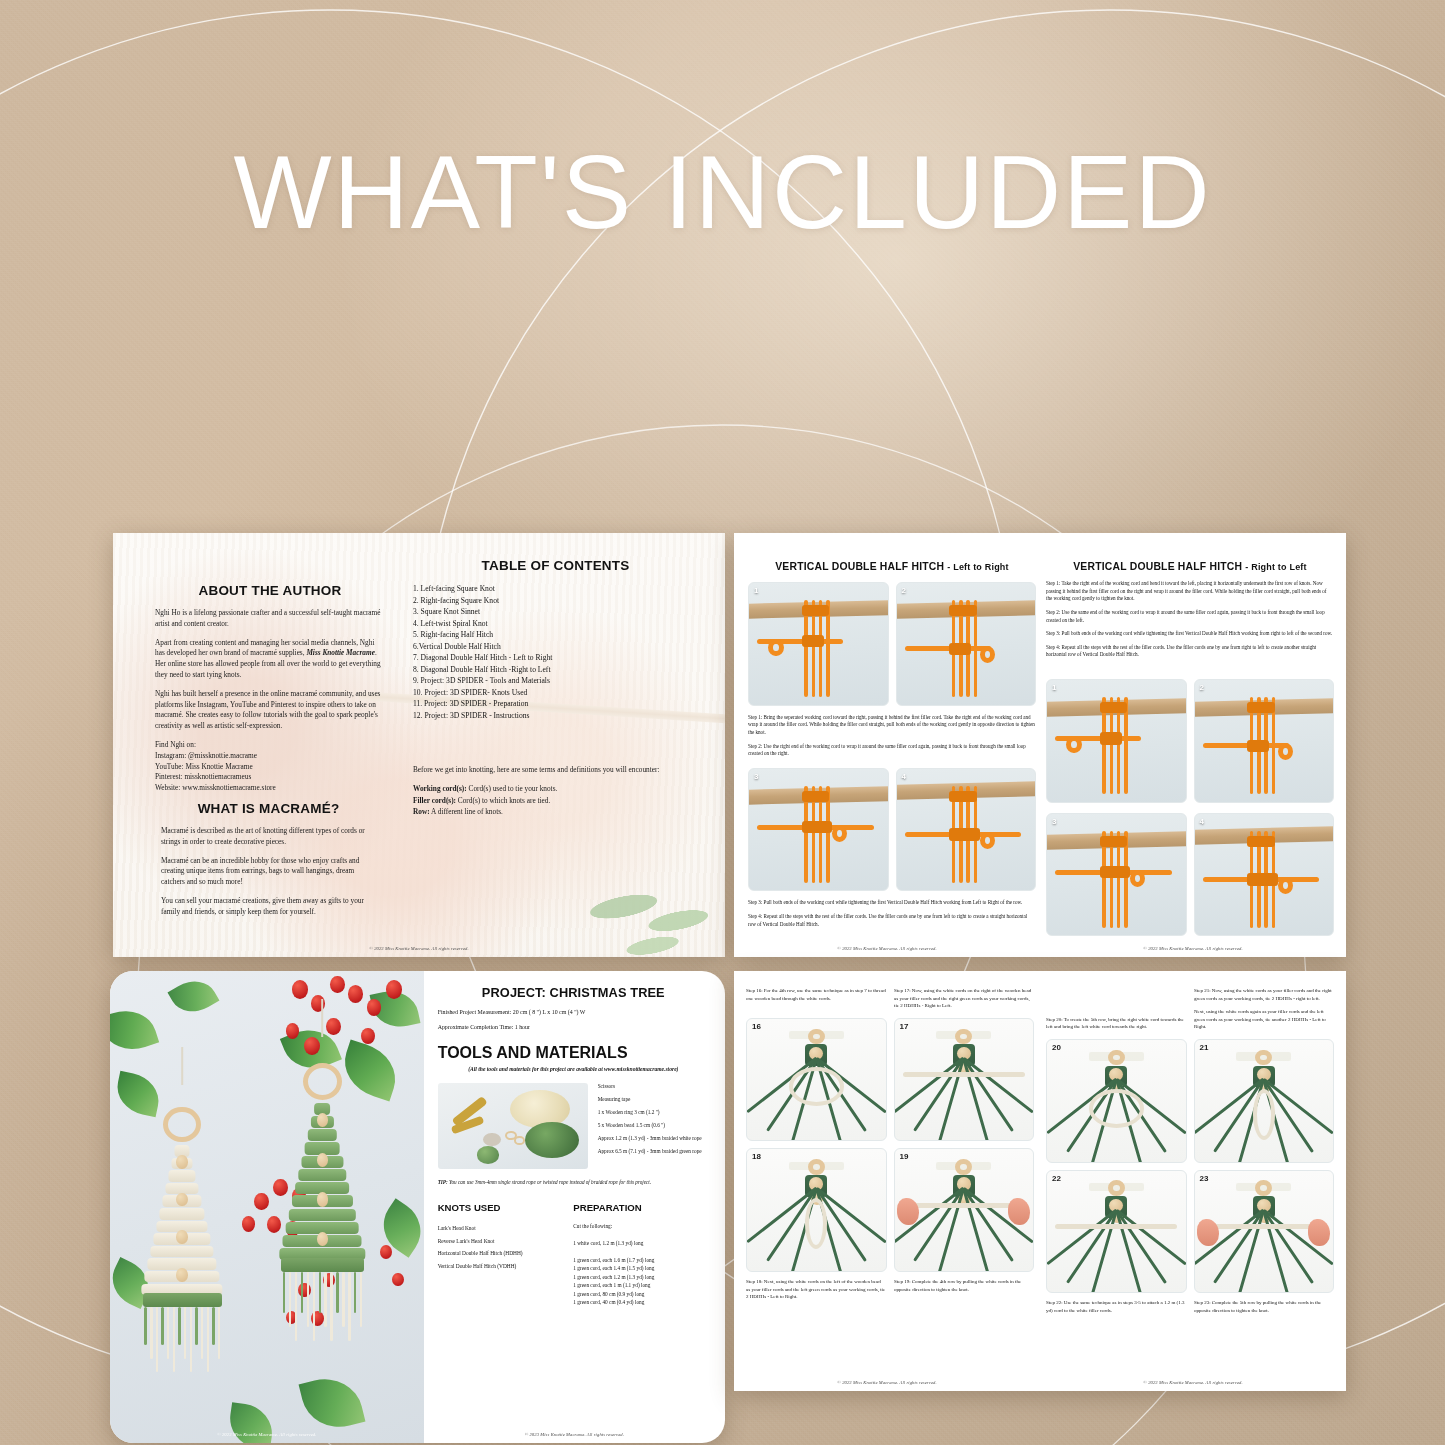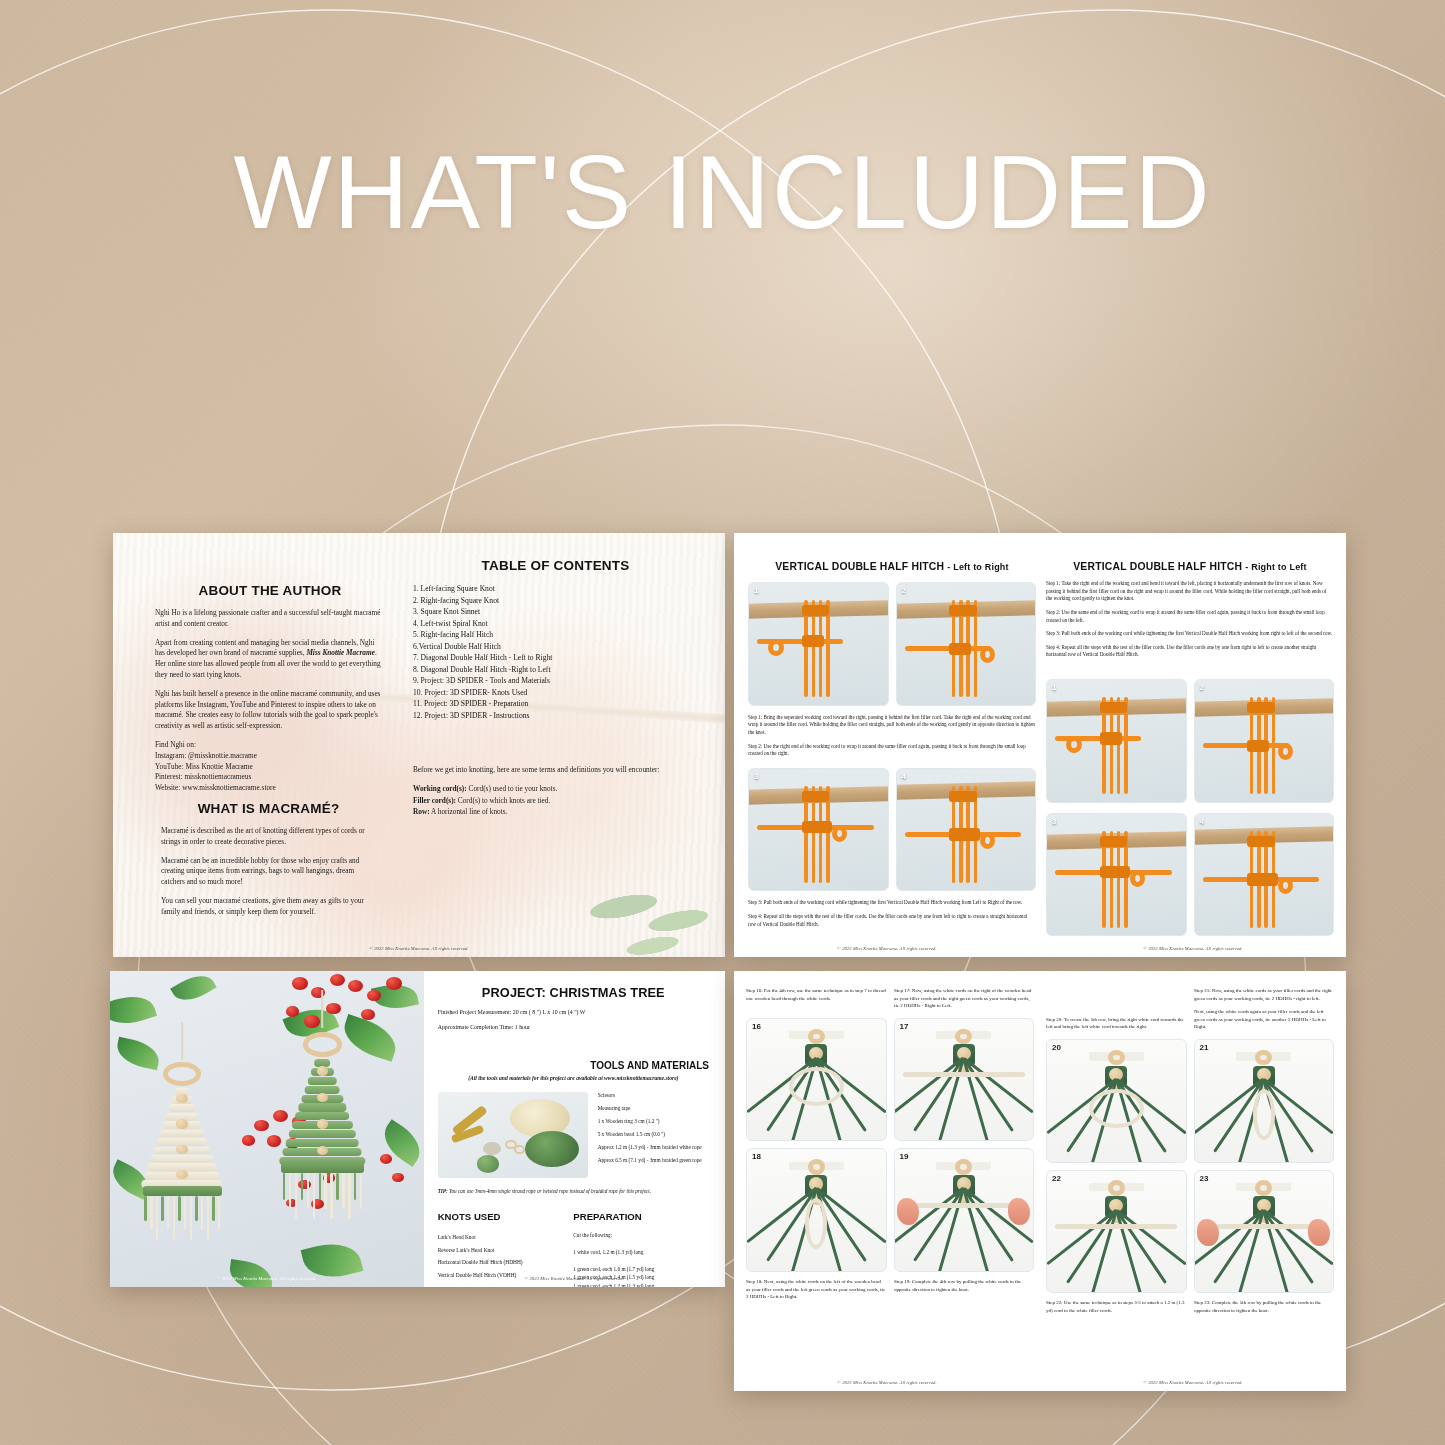--- a/index.html
+++ b/index.html
@@ -46,21 +46,21 @@
   }
 
   
   .page {
     position: absolute; background: #fff;
     box-shadow: 0 6px 22px rgba(80,58,38,.3);
     overflow: hidden;
   }
   #page-tl { left: 113px; top: 533px; width: 612px; height: 424px; }
   #page-tr { left: 734px; top: 533px; width: 612px; height: 424px; }
-  #page-bl { left: 110px; top: 971px; width: 615px; height: 316px; }
+  #page-bl { left: 110px; top: 971px; width: 615px; height: 472px; border-radius: 23px; }
   #page-br { left: 734px; top: 971px; width: 612px; height: 420px; }
 
   .pg-footer {
     position: absolute; bottom: 6px; width: 100%;
     text-align: center; font-family: "Liberation Serif", serif;
     font-size: 4.6px; font-style: italic; color: #4a4a4a; letter-spacing: .1px;
   }
   .pg-footer.half { width: 50%; }
   .pg-footer.half.l { left: 0; }
   .pg-footer.half.r { left: 50%; }
@@ -183,21 +183,21 @@
   }
   .tree {
     position: absolute;
   }
   .tree .hangstr { position:absolute; left:50%; top:0; width:1.6px; height:38px; background:#ded8c8; transform:translateX(-50%); }
   .trow { position: absolute; height: 7px; border-radius: 4px; left: 50%; transform: translateX(-50%); }
   .fringe { position:absolute; width:2.4px; border-radius:2px; }
 
   #bl-text { position: absolute; left: 51%; top: 0; width: 49%; height: 100%; padding: 14px 16px 0 14px; }
   .bl-h1 { font-weight: bold; font-size: 12.8px; text-align: center; color:#111; letter-spacing:.1px; }
-  .bl-h2 { font-weight: bold; font-size: 10px; text-align: right; color:#111; margin-top: 30px; }
+  .bl-h2 { font-weight: bold; font-size: 16px; text-align: left; color:#111; margin-top: 14px; }
   .bl-ital {
     font-family: "Liberation Serif", serif; font-style: italic; font-weight: bold;
     font-size: 5.6px; text-align: center; line-height: 1.4; margin-top: 4px; color:#151515;
   }
   .bl-meta { font-family:"Liberation Serif",serif; font-size:5.9px; color:#141414; margin-top:9px; }
   .tools-row { display:flex; gap:10px; margin-top:9px; }
   .tools-photo {
     width: 150px; height: 86px; border-radius: 3px; flex: none;
     background: linear-gradient(160deg,#eef1f2,#e4e9ec 60%,#dbe2e6); position: relative; overflow:hidden;
   }
@@ -291,21 +291,21 @@
 
   <div class="defs">
     <p class="body">Before we get into knotting, here are some terms and definitions you will encounter:</p>
     <p class="body">
       <b>Working cord(s):</b><span> Cord(s) used to tie your knots.</span>
     </p>
     <p class="body" style="margin-top:-7px">
       <b>Filler cord(s):</b><span> Cord(s) to which knots are tied.</span>
     </p>
     <p class="body" style="margin-top:-7px">
-      <b>Row:</b><span> A horizontal line of knots.</span>
+      <b>Row:</b><span> A different line of knots.</span>
     </p>
   </div>
 
   <div class="pg-footer">© 2023 Miss Knottie Macrame. All rights reserved.</div>
 </div>
 
 <div class="page" id="page-tr">
   <div class="vcol-l">
     <div class="vh-title">
       <span>VERTICAL DOUBLE HALF HITCH</span>

